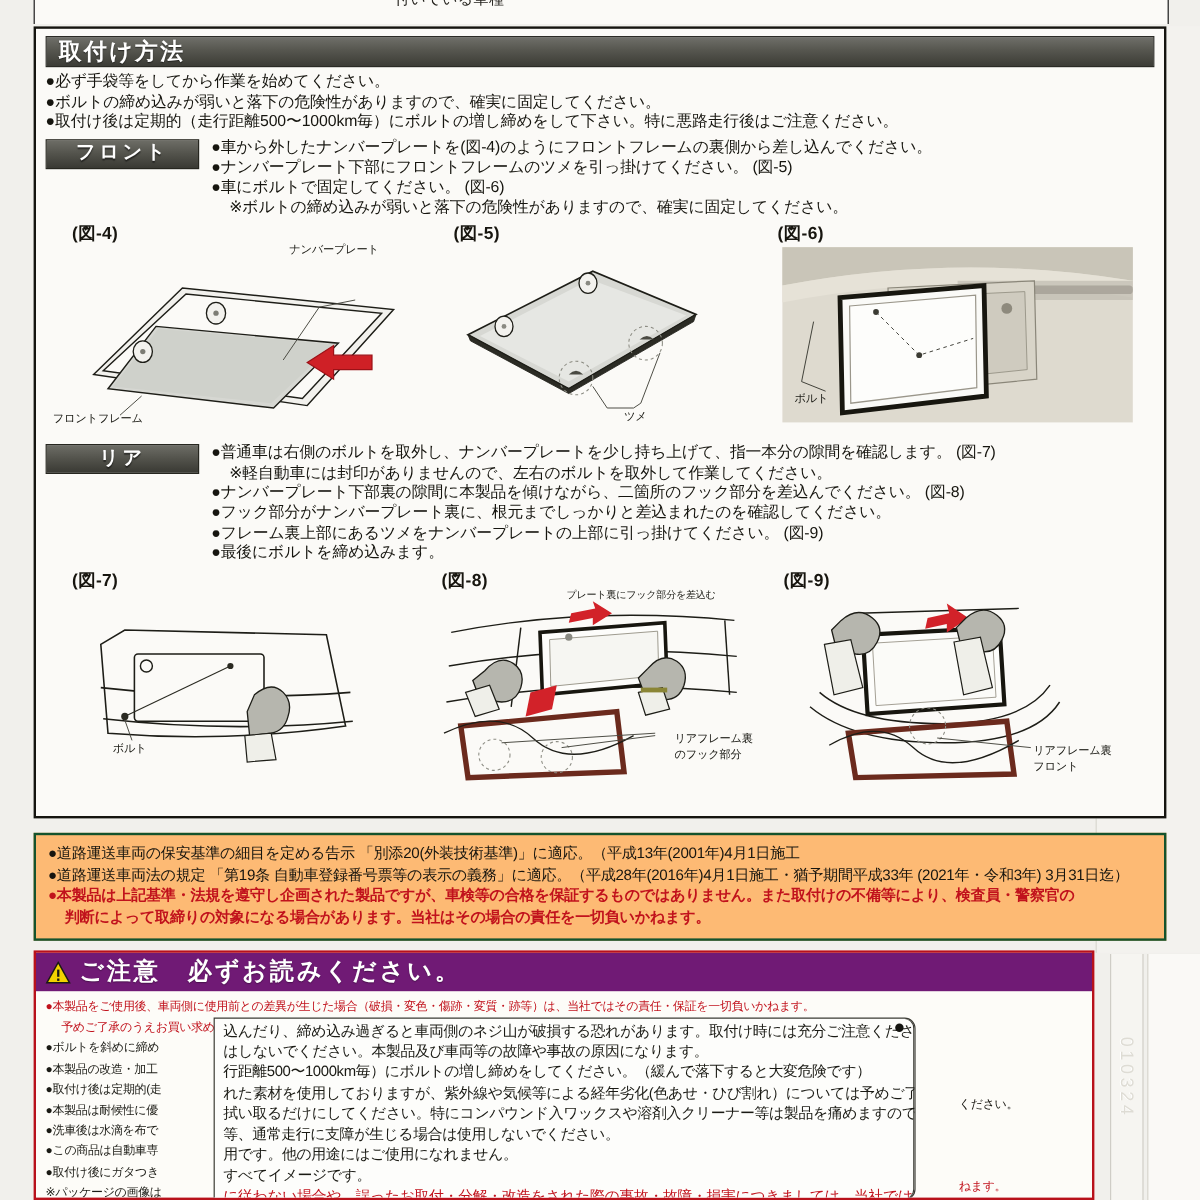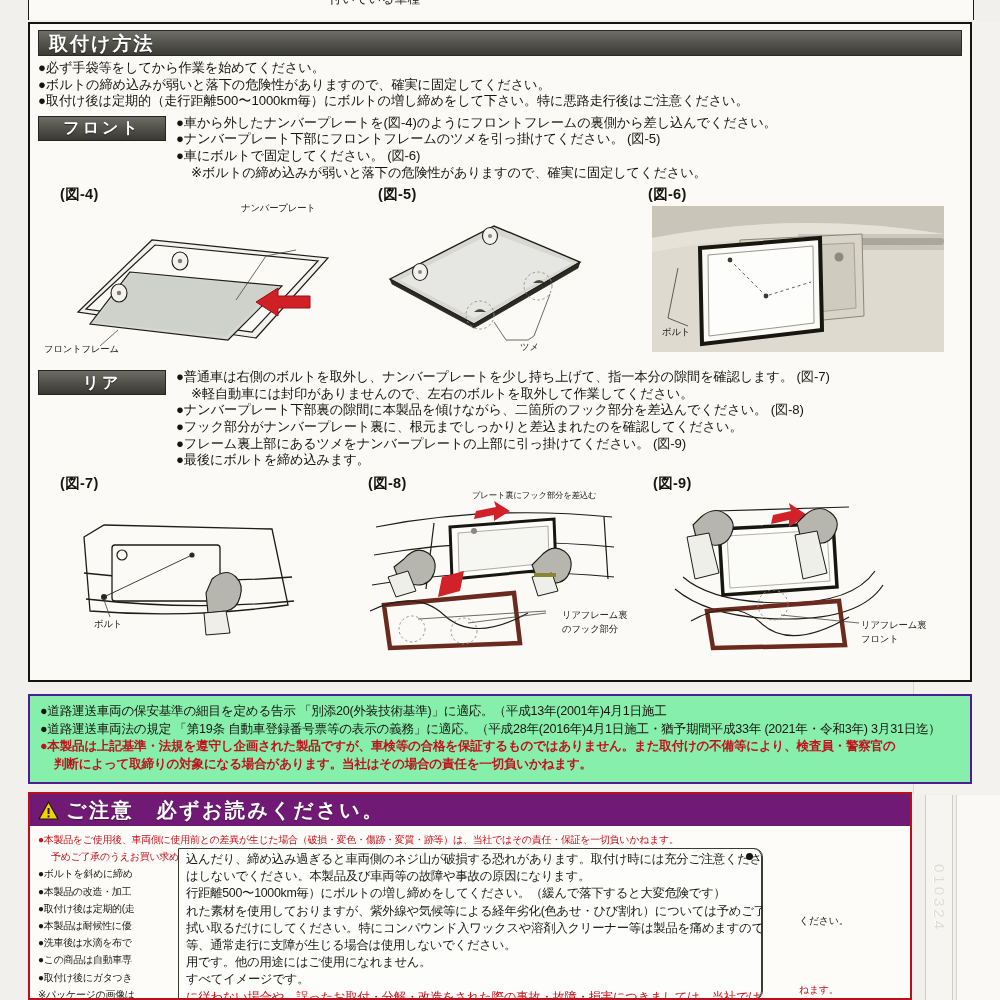--- a/index.html
+++ b/index.html
@@ -69,21 +69,21 @@
   .fig-cap{font-size:14.5px;font-weight:bold;letter-spacing:.3px;}
   .fig-art{position:relative;}
   .lbl{position:absolute;font-size:9.4px;color:#1a1a14;white-space:nowrap;letter-spacing:-.2px;}
   .lbl.sm{font-size:8.4px;}
 
   svg{display:block;overflow:visible;}
 
   
   .comply{
     position:absolute;left:28px;top:694px;width:944px;height:90px;
-    background:#86efac;border:2px solid #4c1d95;box-sizing:border-box;padding:7px 10px 0 10px;
+    background:#fdba74;border:2px solid #14532d;box-sizing:border-box;padding:7px 10px 0 10px;
   }
   .cl{font-size:12.6px;line-height:17.5px;white-space:nowrap;letter-spacing:-.25px;}
   .cl.red{color:#c1121c;font-weight:bold;}
   .cl.red2{color:#c1121c;font-weight:bold;padding-left:14px;}
 
   
   .caution{
     position:absolute;left:28px;top:792px;width:884px;height:208px;
     border:2px solid #b8111b;background:#fdfcf8;box-sizing:border-box;overflow:hidden;
   }

